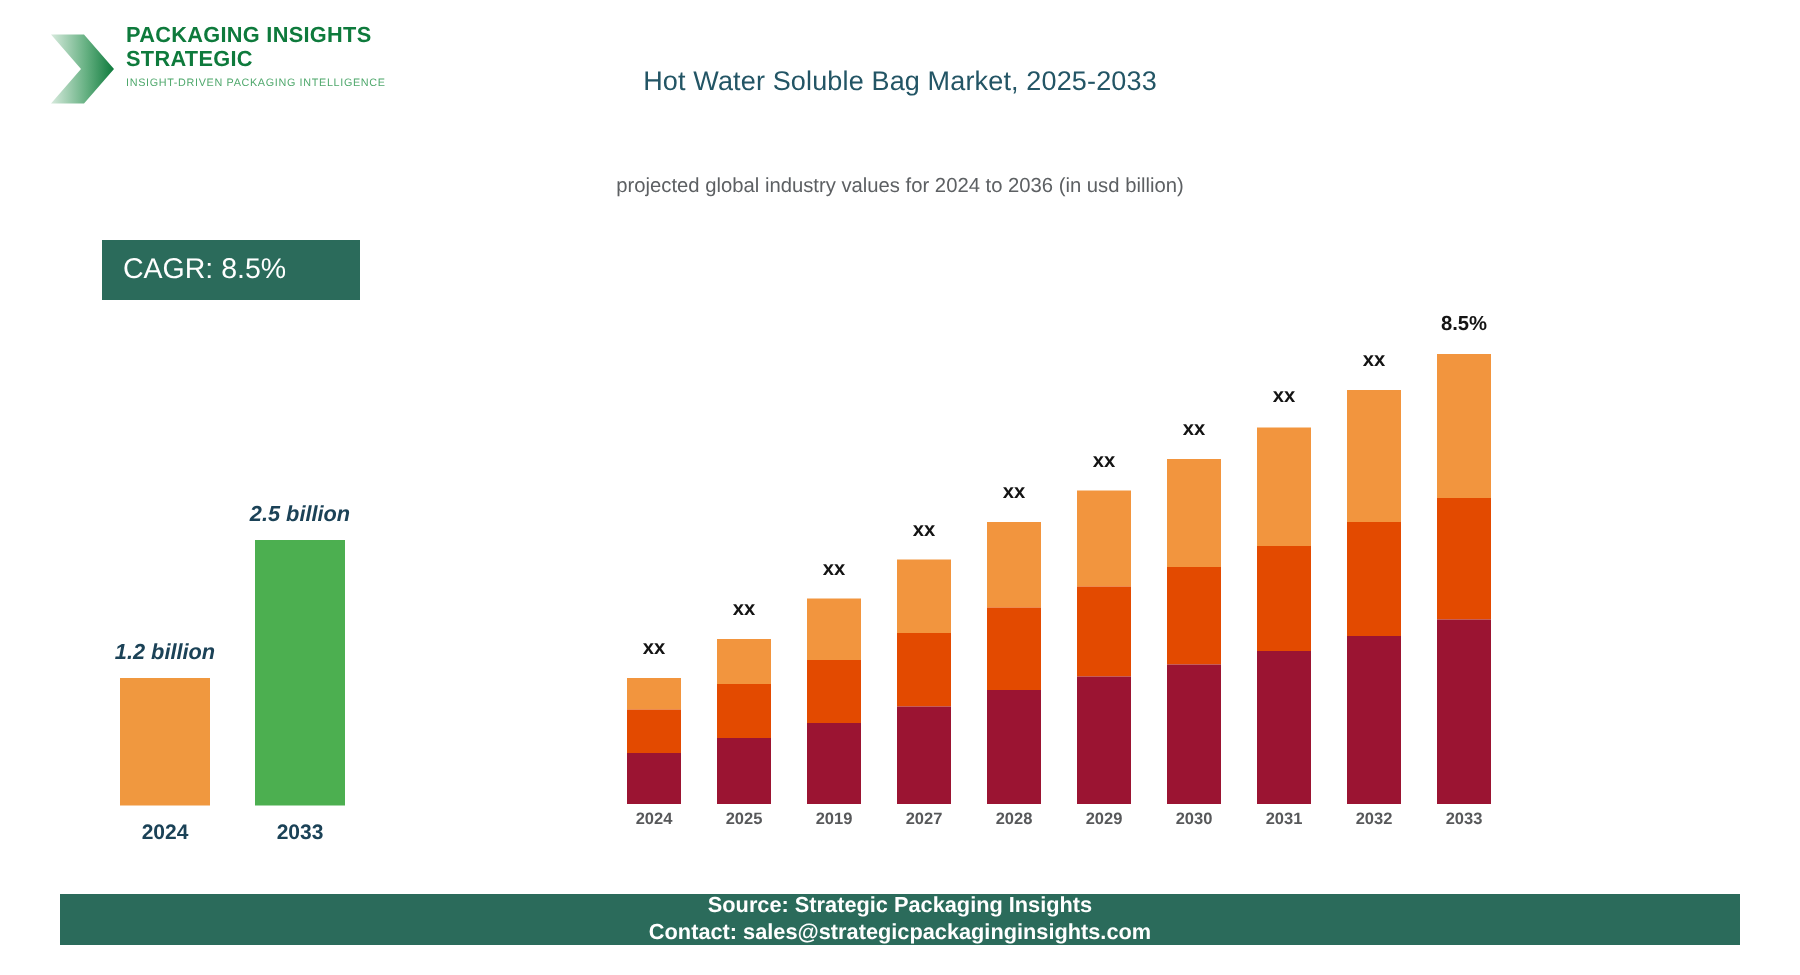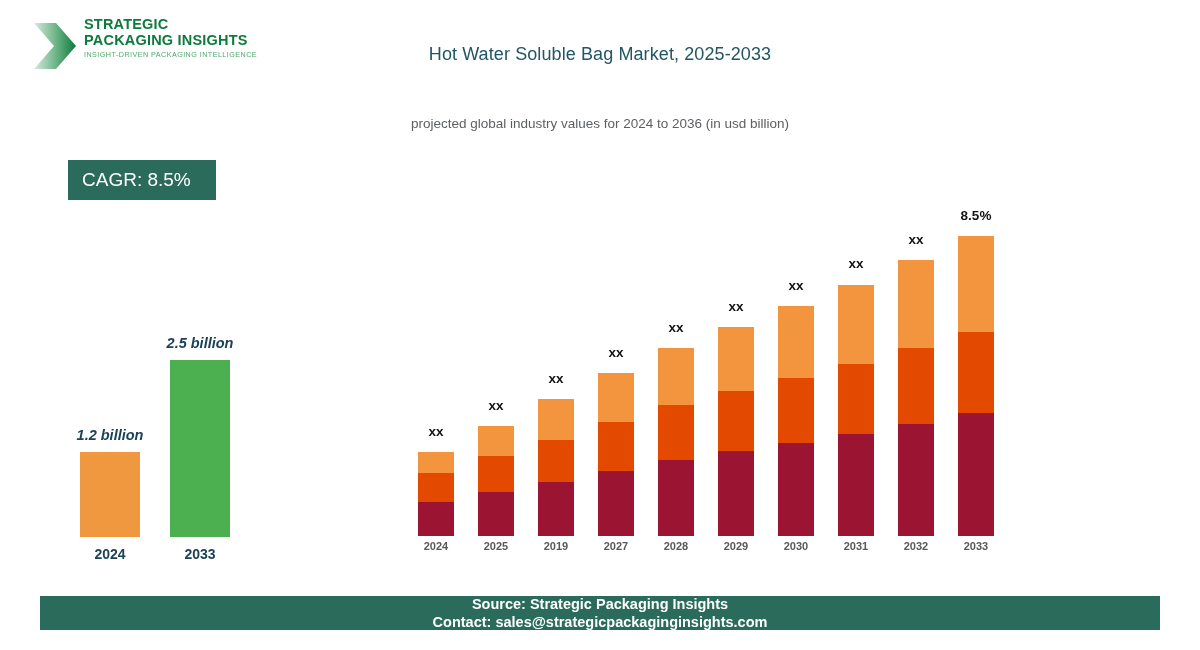--- a/index.html
+++ b/index.html
@@ -71,21 +71,21 @@
     text-align: center;
     font-size: 13.5px;
     color: #5d6063;
   }
 
   
   #cagr-badge {
     position: absolute;
     left: 68px;
     top: 160px;
-    width: 148px;
+    width: 172px;
     height: 40px;
     background: #2B6B5B;
     color: #ffffff;
     font-size: 19px;
     display: flex;
     align-items: center;
     padding-left: 14px;
     box-sizing: border-box;
   }
 
@@ -186,22 +186,22 @@
         <linearGradient id="chev" x1="0" y1="0" x2="1" y2="0">
           <stop offset="0%" stop-color="#D7EADD"></stop>
           <stop offset="55%" stop-color="#67B183"></stop>
           <stop offset="100%" stop-color="#0E7A3C"></stop>
         </linearGradient>
       </defs>
       <path d="M2 3 L24 3 L44 26 L24 49 L2 49 L22 26 Z" fill="url(#chev)"></path>
     </svg>
   </div>
   <div id="logo-text">
+    <div class="logo-line">PACKAGING INSIGHTS</div>
     <div class="logo-line">STRATEGIC</div>
-    <div class="logo-line">PACKAGING INSIGHTS</div>
     <div class="logo-tag">INSIGHT-DRIVEN PACKAGING INTELLIGENCE</div>
   </div>
 </div>
 
 <div id="chart-title">Hot Water Soluble Bag Market, 2025-2033</div>
 <div id="chart-subtitle">projected global industry values for 2024 to 2036 (in usd billion)</div>
 
 <div id="cagr-badge">CAGR: 8.5%</div>
 
 <div id="compare-panel">

